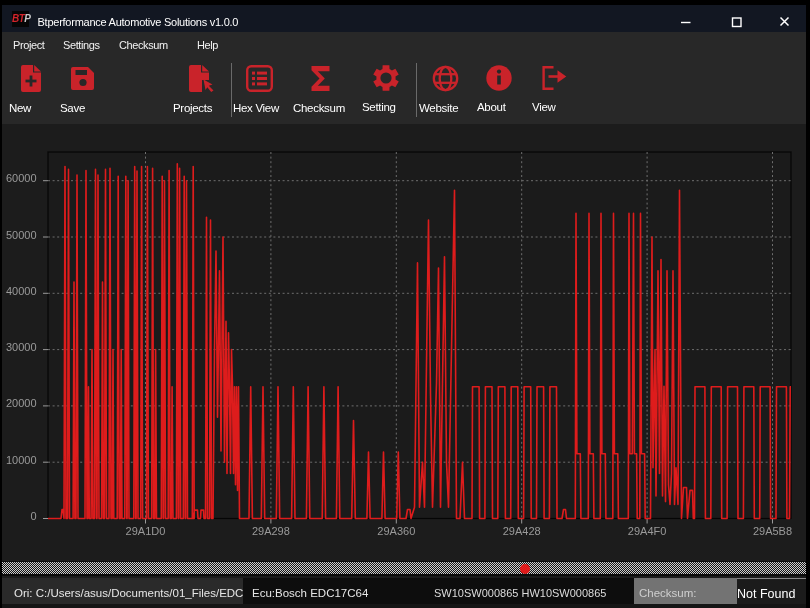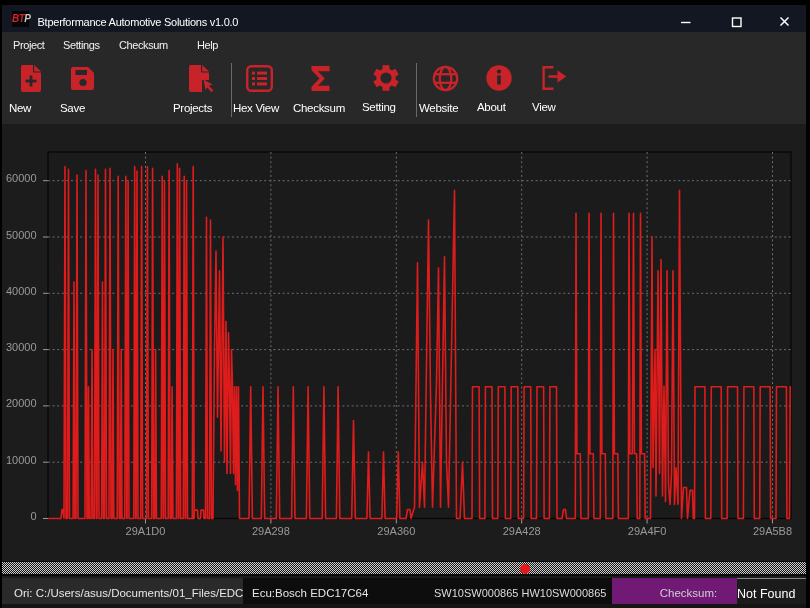--- a/index.html
+++ b/index.html
@@ -21,21 +21,21 @@
 #chart svg { position:absolute; left:0; top:0; }
 .grid line { stroke:#6f6f6f; stroke-width:1; stroke-dasharray:2 2.6; }
 .ticks line { stroke:#9a9a9a; stroke-width:1; }
 .axis text { fill:#9a9a9a; font-size:11px; font-family:"Liberation Sans",sans-serif; }
 #slider { position:absolute; left:0; top:556px; width:100%; height:15px; background:#0c0c0c; }
 #sliderband { position:absolute; left:0; top:1px; width:100%; height:12px; font-size:0; } #sliderband svg { display:block; }
 #sliderdot { position:absolute; left:518px; top:2.5px; width:10px; height:10px; border-radius:50%;
   background:#e01a1a; }
 #status { position:absolute; left:0; top:573px; width:100%; height:30px; background:#161616;
   font-size:12px; color:#e6e6e6; }
-.seg { position:absolute; top:0; height:26px; line-height:31px; font-size:11.5px; white-space:nowrap; overflow:hidden;text-align:center; }
+.seg { position:absolute; top:0; height:26px; line-height:31px; font-size:11.5px; white-space:nowrap; overflow:hidden; }
 #statbottom { position:absolute; left:0; top:599px; width:100%; height:4px; background:#151515; }
 </style></head>
 <body>
 <div id="win">
   <div id="title">
     <div id="logo">BT<span>P</span></div>
     <div id="titletext">Btperformance Automotive Solutions v1.0.0</div>
     <div class="winbtn" style="right:95px;">
       <svg width="46" height="27">
           <line x1="16" y1="17.5" x2="25.5" y2="17.5" stroke="#fff" stroke-width="1.4"></line>
@@ -197,16 +197,16 @@
         </svg>
       </div>
       <div id="sliderdot"></div>
     </div>
   <div id="status">
     <div class="seg" style="left:0;width:241px;background:#2a2a2a;padding-left:12px;">Ori: C:/Users/asus/Documents/01_Files/EDC</div>
     <div class="seg" style="left:241px;width:408px;background:#0d0d0d;">
       <span style="position:absolute;left:9px;">Ecu:Bosch EDC17C64</span>
       <span style="position:absolute;left:191px;color:#dcdcdc;font-size:11px;">SW10SW000865 HW10SW000865</span>
     </div>
-    <div class="seg" style="left:610px;width:130px;background:#701a75;padding-left:23px;color:#cfcfcf;">Checksum:</div>
+    <div class="seg" style="left:632px;width:130px;background:#737373;padding-left:5px;color:#cfcfcf;">Checksum:</div>
     <div class="seg" style="left:735px;width:69px;background:#1b1b1b;border-top:1px solid #888;color:#fff;font-size:12.5px;text-align:left;">Not Found</div>
   </div>
   <div id="statbottom"></div>
 </div>
 </body></html>

